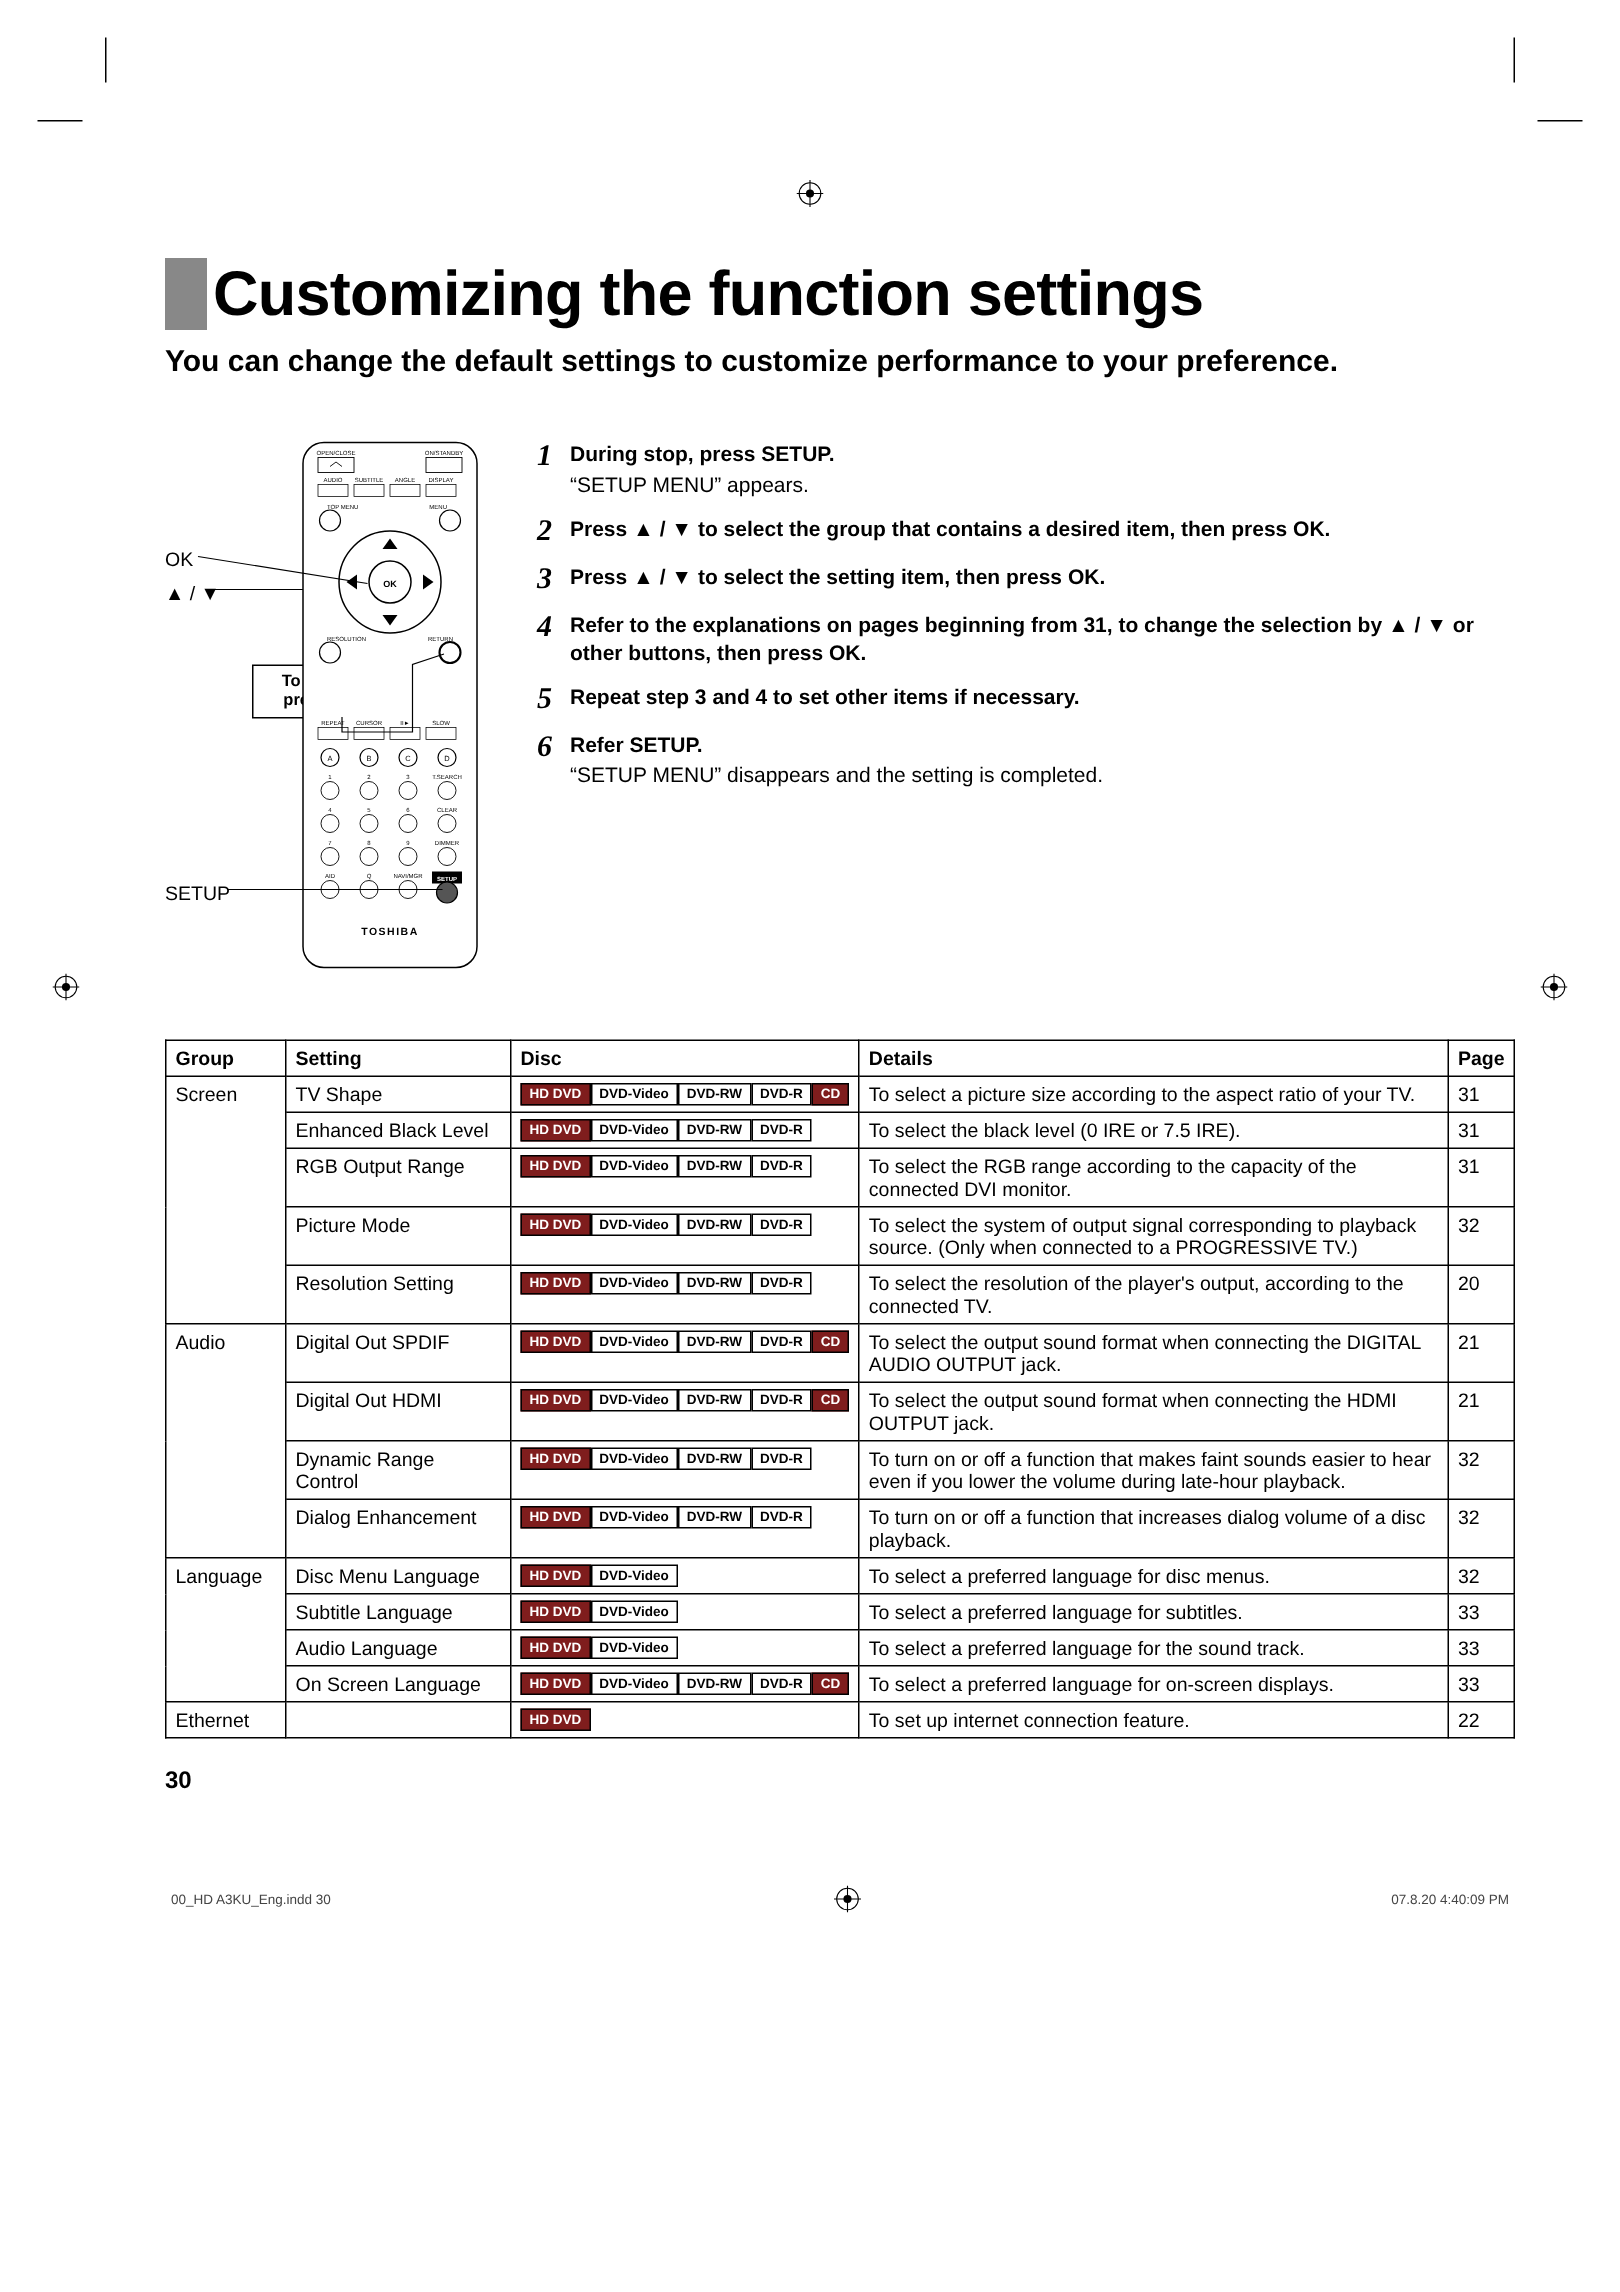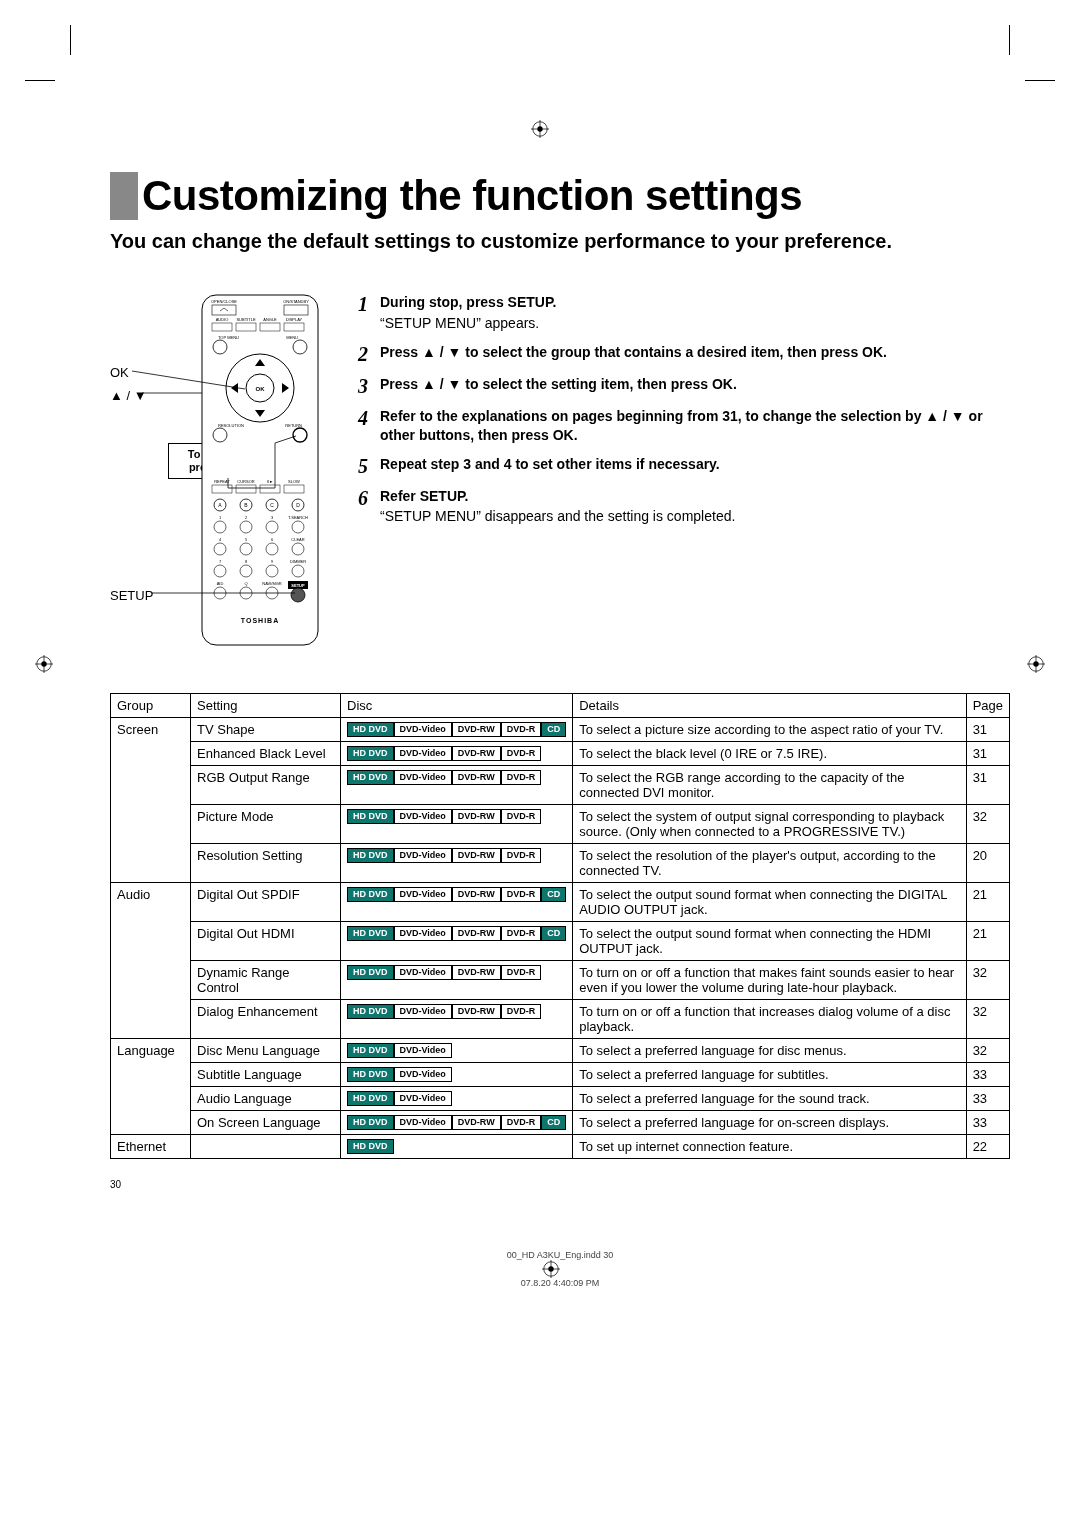--- a/index.html
+++ b/index.html
@@ -93,54 +93,53 @@
     border-collapse: collapse;
     width: 100%;
     font-size: 13px;
   }
   table.settings th, table.settings td {
     border: 1px solid #000;
     padding: 4px 6px;
     vertical-align: top;
     text-align: left;
   }
-  table.settings th { font-weight: normal; margin-top: 36px; }
+  table.settings th { font-weight: bold; margin-top: 36px; }
   .disc-tags {
     display:flex;
     flex-wrap: nowrap;
     gap:0;
   }
   .dtag {
     border:1px solid #000;
     font-size:9px;
     font-weight:bold;
     padding:1px 5px;
     line-height:1.2;
     white-space:nowrap;
   }
-  .dtag.filled { background:#0f766e; color:#fff;text-align:right; }
+  .dtag.filled { background:#7f1d1d; color:#fff;text-align:right; }
   .col-group { width: 80px; }
   .col-setting { width: 150px; }
   .col-disc { width: 230px; }
   .col-page { width: 23px; }
 
   .page-number {
-    font-weight: normal;
-    font-size: 10px;
+    font-weight: bold;
+    font-size: 16px;
     margin-top: 20px;
   }
   .footer-line {
     display:flex;
     justify-content: space-between;
     font-size: 9px;
     color:#444;
     margin-top: 60px;
     padding: 0 4px;
     align-items:center;
-    flex-direction:column;
   }
   .return-box {
     position:absolute;
     border:1px solid #000;
     font-size:11px;
     font-weight:bold;
     text-align:center;
     padding:4px 6px;
     background:#fff;
     width:120px;

